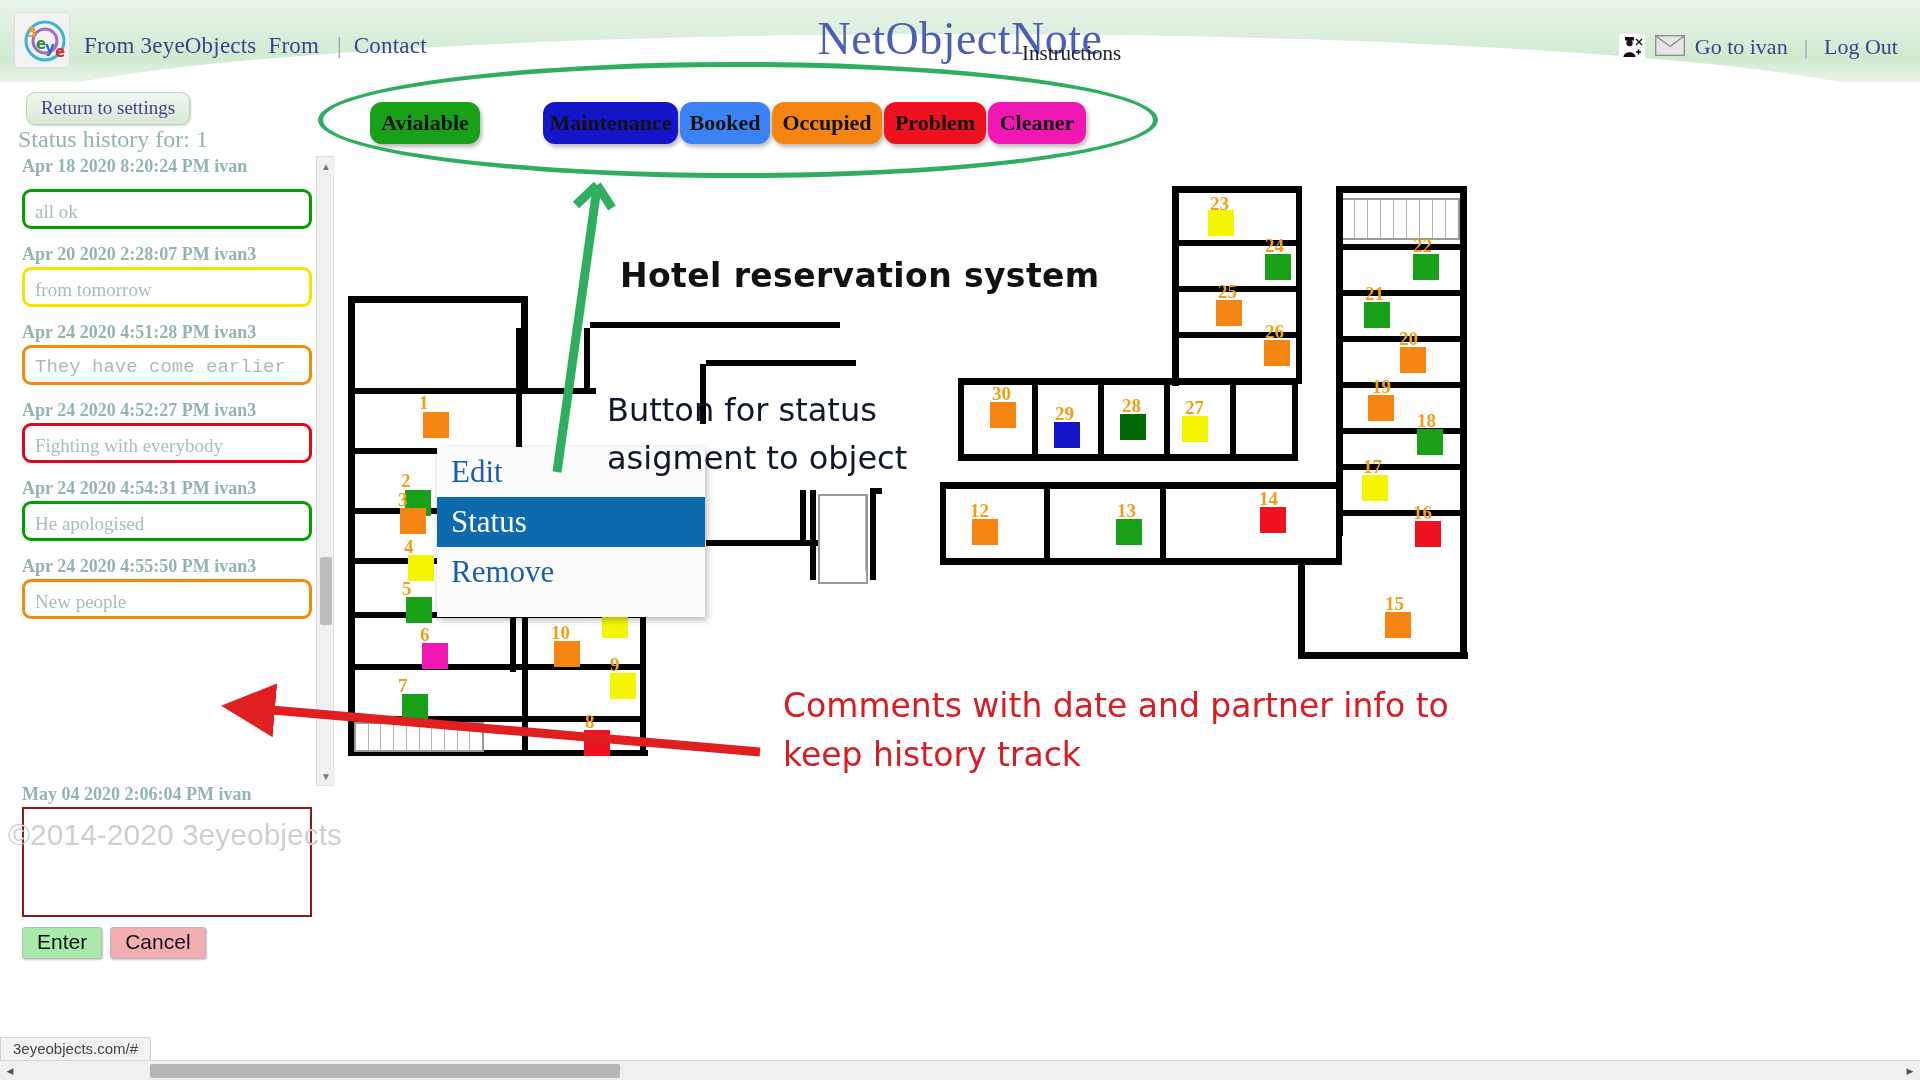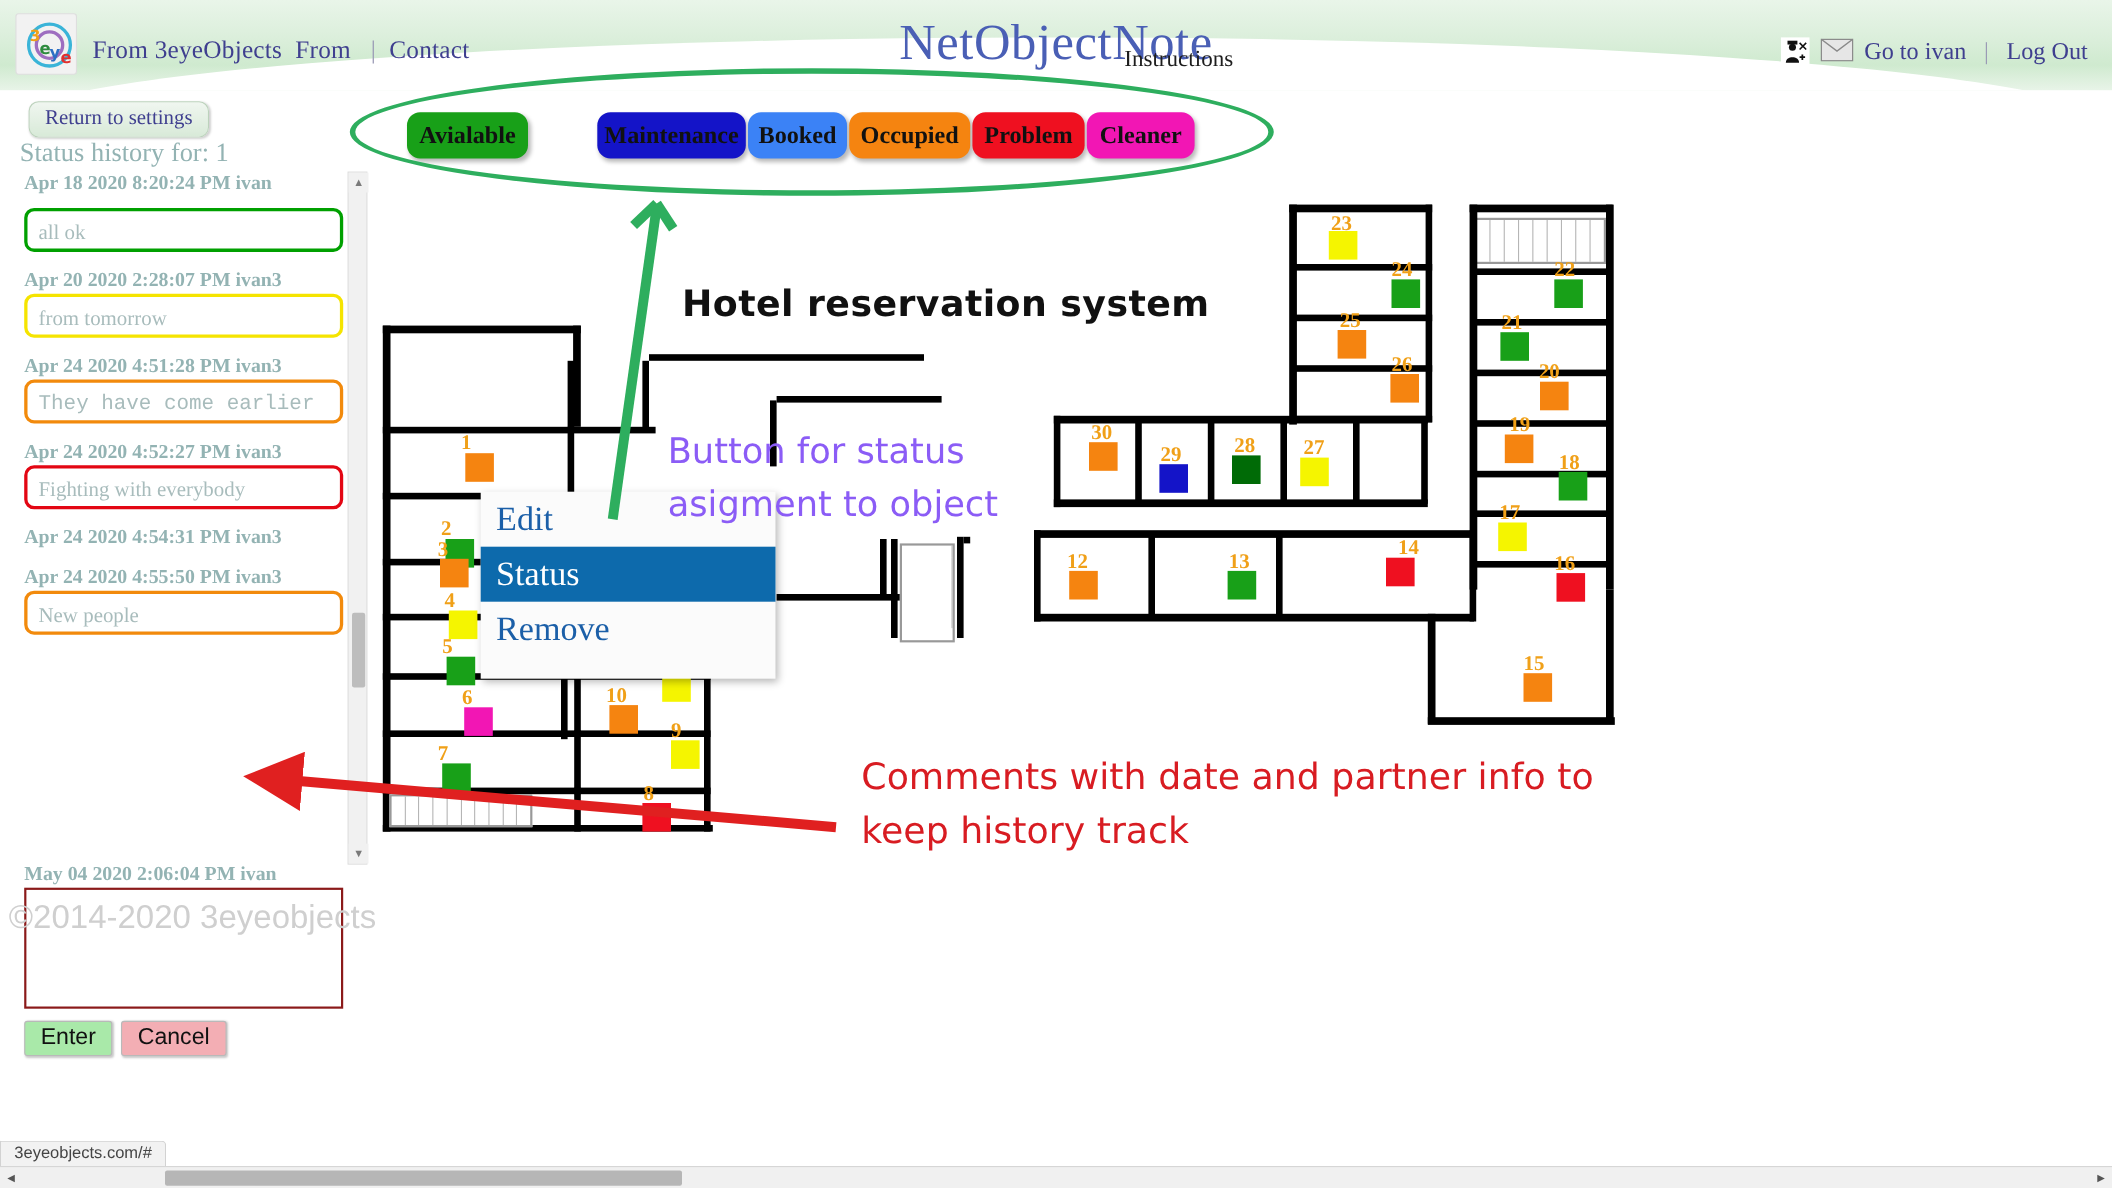--- a/index.html
+++ b/index.html
@@ -174,21 +174,21 @@
   .ctx-item {
     font-size: 31px; color: #1b5fa8; padding: 4px 14px;
     cursor: pointer; line-height: 42px;
   }
   .ctx-item.active { background: #0d6aac; color: #fff; }
 
   
   .annot-green-text {
     position: absolute; left: 607px; top: 386px; width: 360px;
     font-family: "DejaVu Sans", sans-serif; font-size: 32px;
-    color: #8b5cf6; line-height: 48px; font-weight: 400;
+    color: #0f172a; line-height: 48px; font-weight: 400;
   }
   .annot-red-text {
     position: absolute; left: 783px; top: 681px; width: 740px;
     font-family: "DejaVu Sans", sans-serif; font-size: 33px;
     color: #d81c22; line-height: 49px;
   }
 
   
   .footer {
     position: absolute; left: 8px; top: 818px;
@@ -284,20 +284,21 @@
         <div class="hist-item">
           <div class="hist-date">Apr 24 2020 4:51:28 PM ivan3</div>
           <div class="hist-box" style="border-color: rgb(242, 138, 12); font-family: Liberation Mono, monospace;">They have come earlier</div>
         </div>
         <div class="hist-item">
           <div class="hist-date">Apr 24 2020 4:52:27 PM ivan3</div>
           <div class="hist-box" style="border-color: rgb(227, 6, 19);">Fighting with everybody</div>
         </div>
         <div class="hist-item">
           <div class="hist-date">Apr 24 2020 4:54:31 PM ivan3</div>
+          <div class="hist-box" style="border-color: rgb(0, 160, 0);">He apologised</div>
         </div>
         <div class="hist-item">
           <div class="hist-date">Apr 24 2020 4:55:50 PM ivan3</div>
           <div class="hist-box" style="border-color: rgb(242, 138, 12);">New people</div>
         </div>
       </div>
   </div>
 
   <div class="scrollbar">
     <div class="sb-arrow up">▲</div>
@@ -452,21 +453,21 @@
       <div class="room-num" style="left: 270px; top: 494px;">9</div>
       <div class="room-sq" style="left: 270px; top: 513px; width: 26px; height: 26px; background: rgb(245, 245, 0);"></div>
       <div class="room-num" style="left: 211px; top: 462px;">10</div>
       <div class="room-sq" style="left: 214px; top: 481px; width: 26px; height: 26px; background: rgb(245, 132, 16);"></div>
       <div class="room-num" style="left: 258px; top: 433px;">11</div>
       <div class="room-sq" style="left: 262px; top: 452px; width: 26px; height: 26px; background: rgb(245, 245, 0);"></div>
       <div class="room-num" style="left: 630px; top: 340px;">12</div>
       <div class="room-sq" style="left: 632px; top: 359px; width: 26px; height: 26px; background: rgb(245, 132, 16);"></div>
       <div class="room-num" style="left: 777px; top: 340px;">13</div>
       <div class="room-sq" style="left: 776px; top: 359px; width: 26px; height: 26px; background: rgb(24, 160, 24);"></div>
-      <div class="room-num" style="left: 919px; top: 328px; margin-left: 12px;">14</div>
+      <div class="room-num" style="left: 919px; top: 328px;">14</div>
       <div class="room-sq" style="left: 920px; top: 347px; width: 26px; height: 26px; background: rgb(239, 16, 32);"></div>
       <div class="room-num" style="left: 1045px; top: 433px;">15</div>
       <div class="room-sq" style="left: 1045px; top: 452px; width: 26px; height: 26px; background: rgb(245, 132, 16);"></div>
       <div class="room-num" style="left: 1073px; top: 342px;">16</div>
       <div class="room-sq" style="left: 1075px; top: 361px; width: 26px; height: 26px; background: rgb(239, 16, 32);"></div>
       <div class="room-num" style="left: 1023px; top: 296px;">17</div>
       <div class="room-sq" style="left: 1022px; top: 315px; width: 26px; height: 26px; background: rgb(245, 245, 0);"></div>
       <div class="room-num" style="left: 1077px; top: 250px;">18</div>
       <div class="room-sq" style="left: 1077px; top: 269px; width: 26px; height: 26px; background: rgb(24, 160, 24);"></div>
       <div class="room-num" style="left: 1032px; top: 216px;">19</div>

